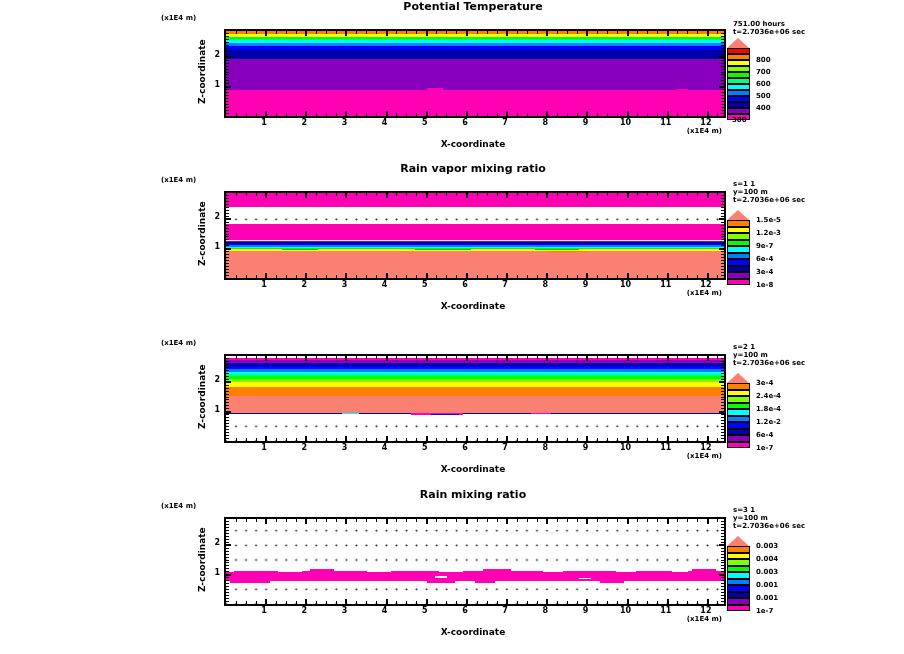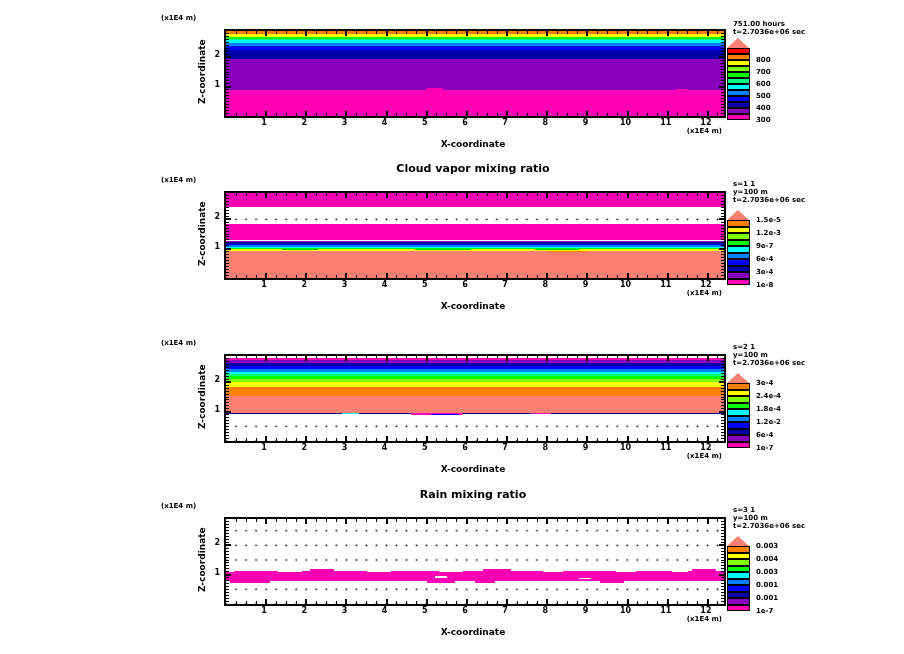--- a/index.html
+++ b/index.html
@@ -20,20 +20,21 @@
   .ylab{writing-mode:vertical-rl;transform:rotate(180deg);font-size:9px;text-align:center;}
   .cbband{box-sizing:border-box;border:1px solid #000;width:23px;}
   .cbtxt{font-size:7px;line-height:8px;white-space:nowrap;}
   .cblab{font-size:7px;white-space:nowrap;}
 </style>
 </head>
 <body>
 
 <div id="figure">
     <div class="abs" style="left: 0px; top: 0px; width: 904px; height: 162px;">
+      <div class="title abs" style="left: 224px; top: 0px; width: 498px;">Potential Temperature</div>
       <div class="unit abs" style="left: 161px; top: 14px;">(x1E4 m)</div>
       <div class="ylab abs" style="left: 197px; top: 29px; height: 85px; width: 12px;">Z-coordinate</div>
       <div class="plot dots abs" style="left: 224px; top: 29px; width: 498px; height: 85px;">
         <div class="band abs" style="bottom: 0%; height: 30.3448%; background: rgb(255, 0, 180);"></div>
         <div class="band abs" style="bottom: 30.3448%; height: 36.8966%; background: rgb(136, 0, 187);"></div>
         <div class="band abs" style="bottom: 67.2414%; height: 10%; background: rgb(0, 0, 168);"></div>
         <div class="band abs" style="bottom: 77.2414%; height: 5.51724%; background: rgb(0, 0, 255);"></div>
         <div class="band abs" style="bottom: 82.7586%; height: 3.44828%; background: rgb(0, 128, 255);"></div>
         <div class="band abs" style="bottom: 86.2069%; height: 2.75862%; background: rgb(0, 255, 255);"></div>
         <div class="band abs" style="bottom: 88.9655%; height: 2.06897%; background: rgb(0, 255, 128);"></div>
@@ -228,24 +229,24 @@
         <div class="cbband" style="height: 6px; background: rgb(0, 0, 255);"></div>
         <div class="cbband" style="height: 6px; background: rgb(0, 0, 168);"></div>
         <div class="cbband" style="height: 6px; background: rgb(136, 0, 187);"></div>
         <div class="cbband" style="height: 6px; background: rgb(255, 0, 180);"></div>
       </div>
       <div class="cblab abs" style="left: 756px; top: 56.0024px;">800</div>
       <div class="cblab abs" style="left: 756px; top: 67.9976px;">700</div>
       <div class="cblab abs" style="left: 756px; top: 80px;">600</div>
       <div class="cblab abs" style="left: 756px; top: 92.0024px;">500</div>
       <div class="cblab abs" style="left: 756px; top: 103.998px;">400</div>
-      <div class="cblab abs" style="left: 756px; top: 116px;">300</div>
+      <div class="cblab abs" style="left: 732px; top: 116px;">300</div>
     </div>
     <div class="abs" style="left: 0px; top: 162px; width: 904px; height: 162px;">
-      <div class="title abs" style="left: 224px; top: 0px; width: 498px;">Cloud vapor mixing ratio</div>
+      <div class="title abs" style="left: 224px; top: 0px; width: 498px;">Rain vapor mixing ratio</div>
       <div class="unit abs" style="left: 161px; top: 14px;">(x1E4 m)</div>
       <div class="ylab abs" style="left: 197px; top: 29px; height: 85px; width: 12px;">Z-coordinate</div>
       <div class="plot dots abs" style="left: 224px; top: 29px; width: 498px; height: 85px;">
         <div class="band abs" style="bottom: 0%; height: 32.069%; background: rgb(250, 128, 114);"></div>
         <div class="band abs" style="bottom: 32.069%; height: 1.72414%; background: rgb(255, 255, 0);"></div>
         <div class="band abs" style="bottom: 33.7931%; height: 1.37931%; background: rgb(0, 255, 0);"></div>
         <div class="band abs" style="bottom: 35.1724%; height: 1.72414%; background: rgb(0, 255, 255);"></div>
         <div class="band abs" style="bottom: 36.8966%; height: 1.37931%; background: rgb(0, 128, 255);"></div>
         <div class="band abs" style="bottom: 38.2759%; height: 1.72414%; background: rgb(0, 0, 255);"></div>
         <div class="band abs" style="bottom: 40%; height: 2.06897%; background: rgb(0, 0, 168);"></div>

